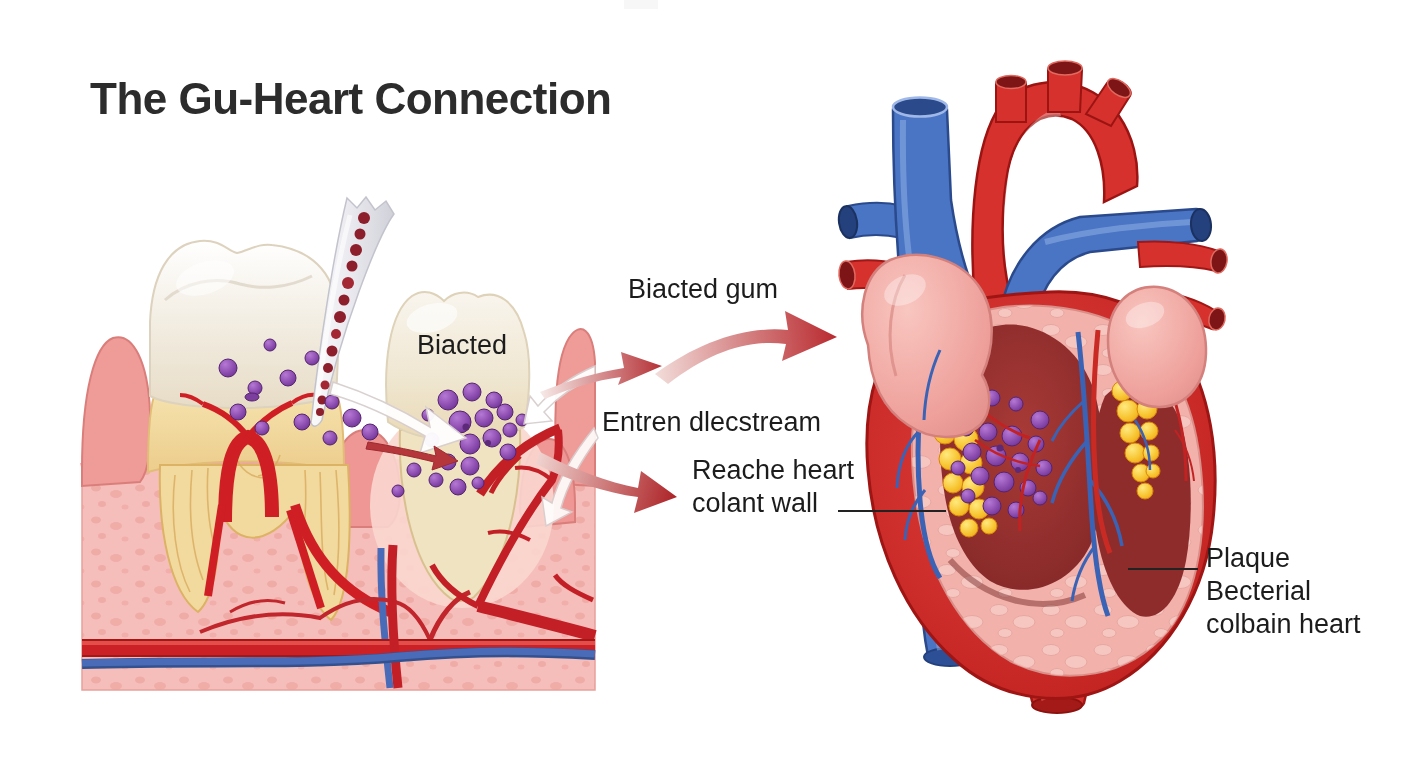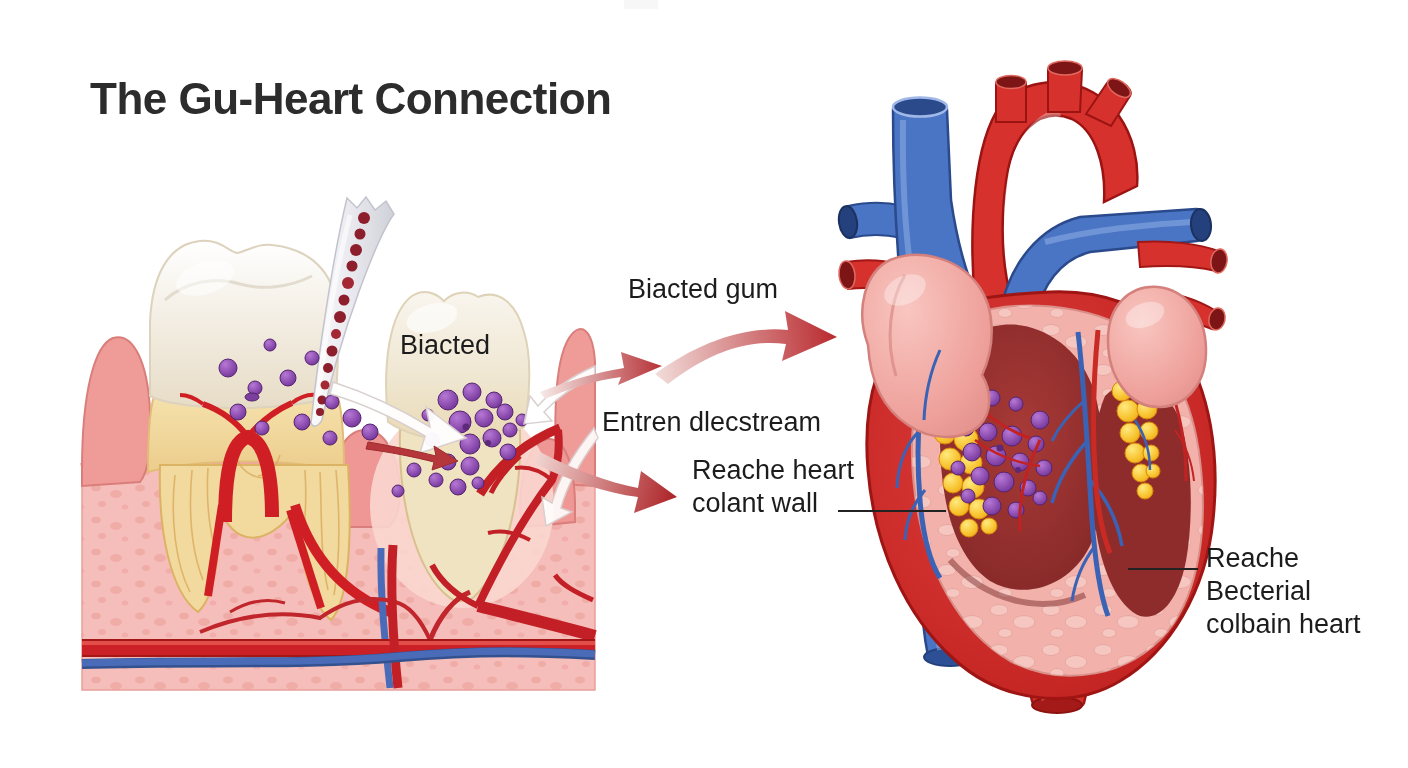--- a/index.html
+++ b/index.html
@@ -407,30 +407,30 @@
 
       <path d="M940,350 C930,372 925,396 924,420" fill="none" stroke="#3a63b5" stroke-width="3"></path>
     </g>
 
     <g stroke="#222222" stroke-width="2">
       <line x1="838" y1="511" x2="946" y2="511"></line>
       <line x1="1128" y1="569" x2="1198" y2="569"></line>
     </g>
   </svg>
 
-  <div class="lbl" style="left:400px;top:329px;text-align:right;">Biacted</div>
+  <div class="lbl" style="left:417px;top:329px;text-align:right;">Biacted</div>
 
   <div class="lbl" style="left:628px;top:273px;">Biacted gum</div>
 
   <div class="lbl" style="left:692px;top:454px;">
     <div>Reache heart</div>
     <div>colant wall</div>
   </div>
 
   <div class="lbl" style="left:602px;top:406px;">Entren dlecstream</div>
 
   <div class="lbl" style="left:1206px;top:542px;">
-    <div>Reache</div>
+    <div>Plaque</div>
     <div>Becterial</div>
     <div>colbain heart</div>
   </div>
 
 </div>
 
 </body></html>

